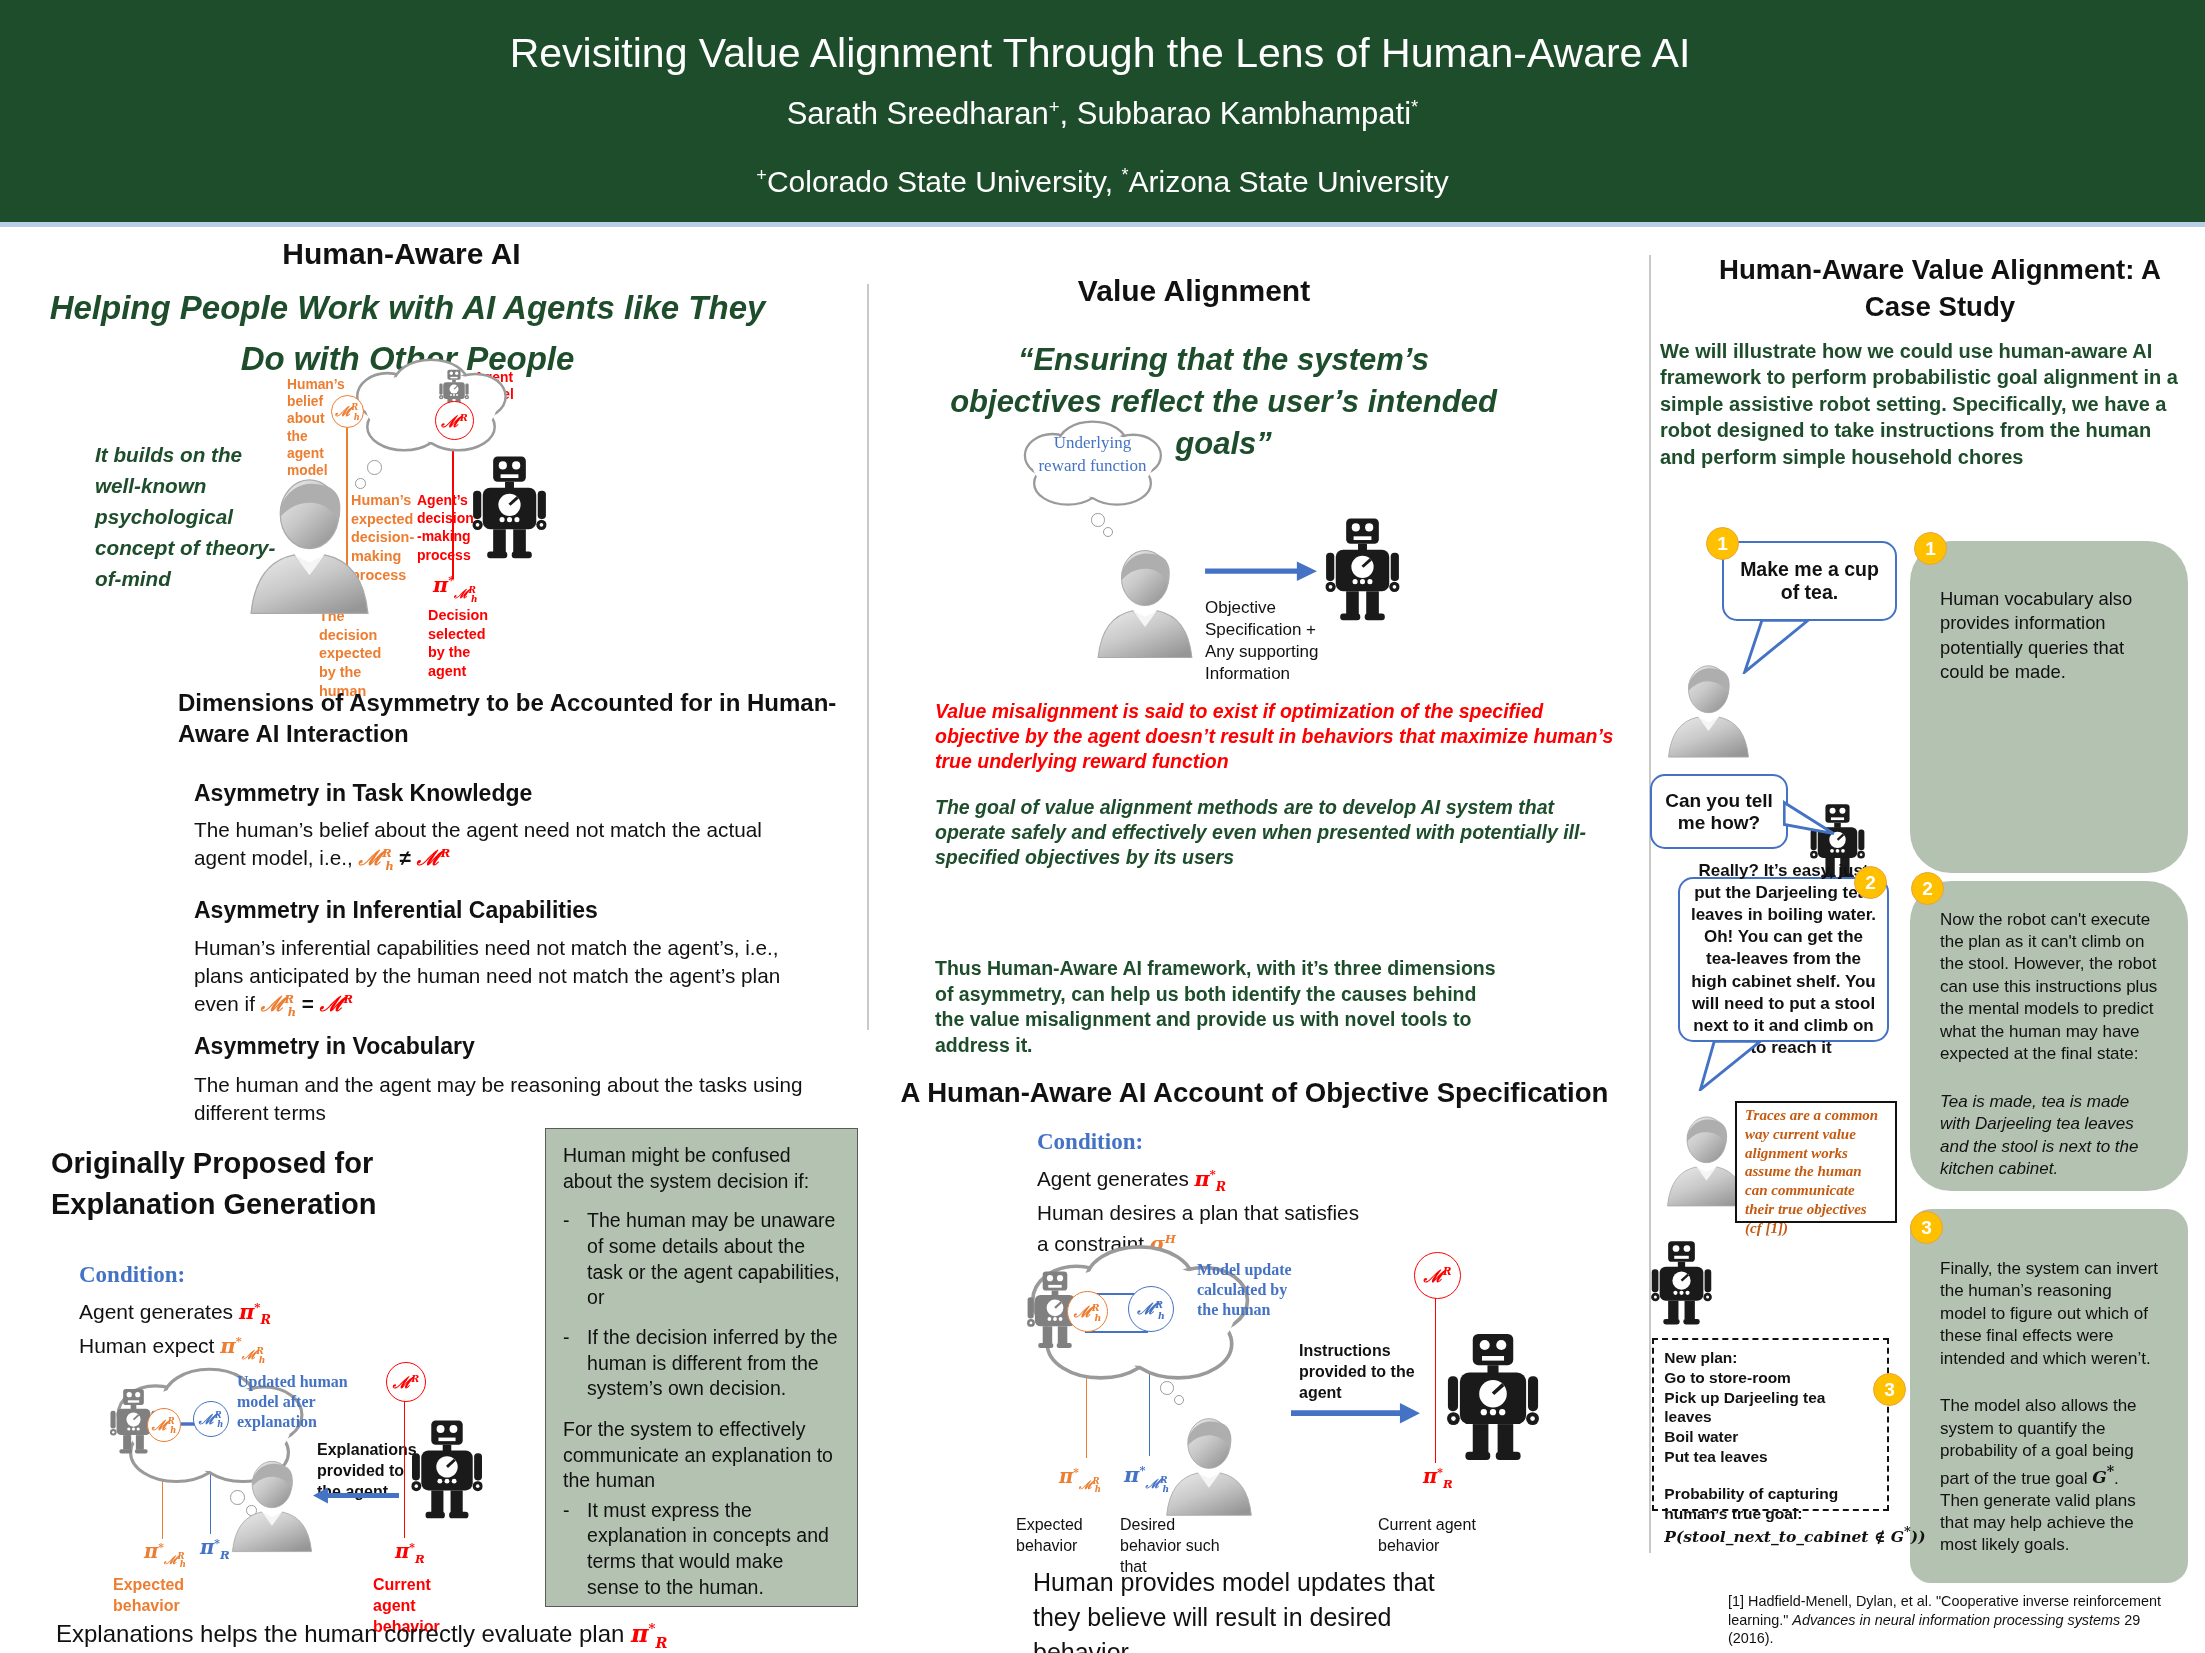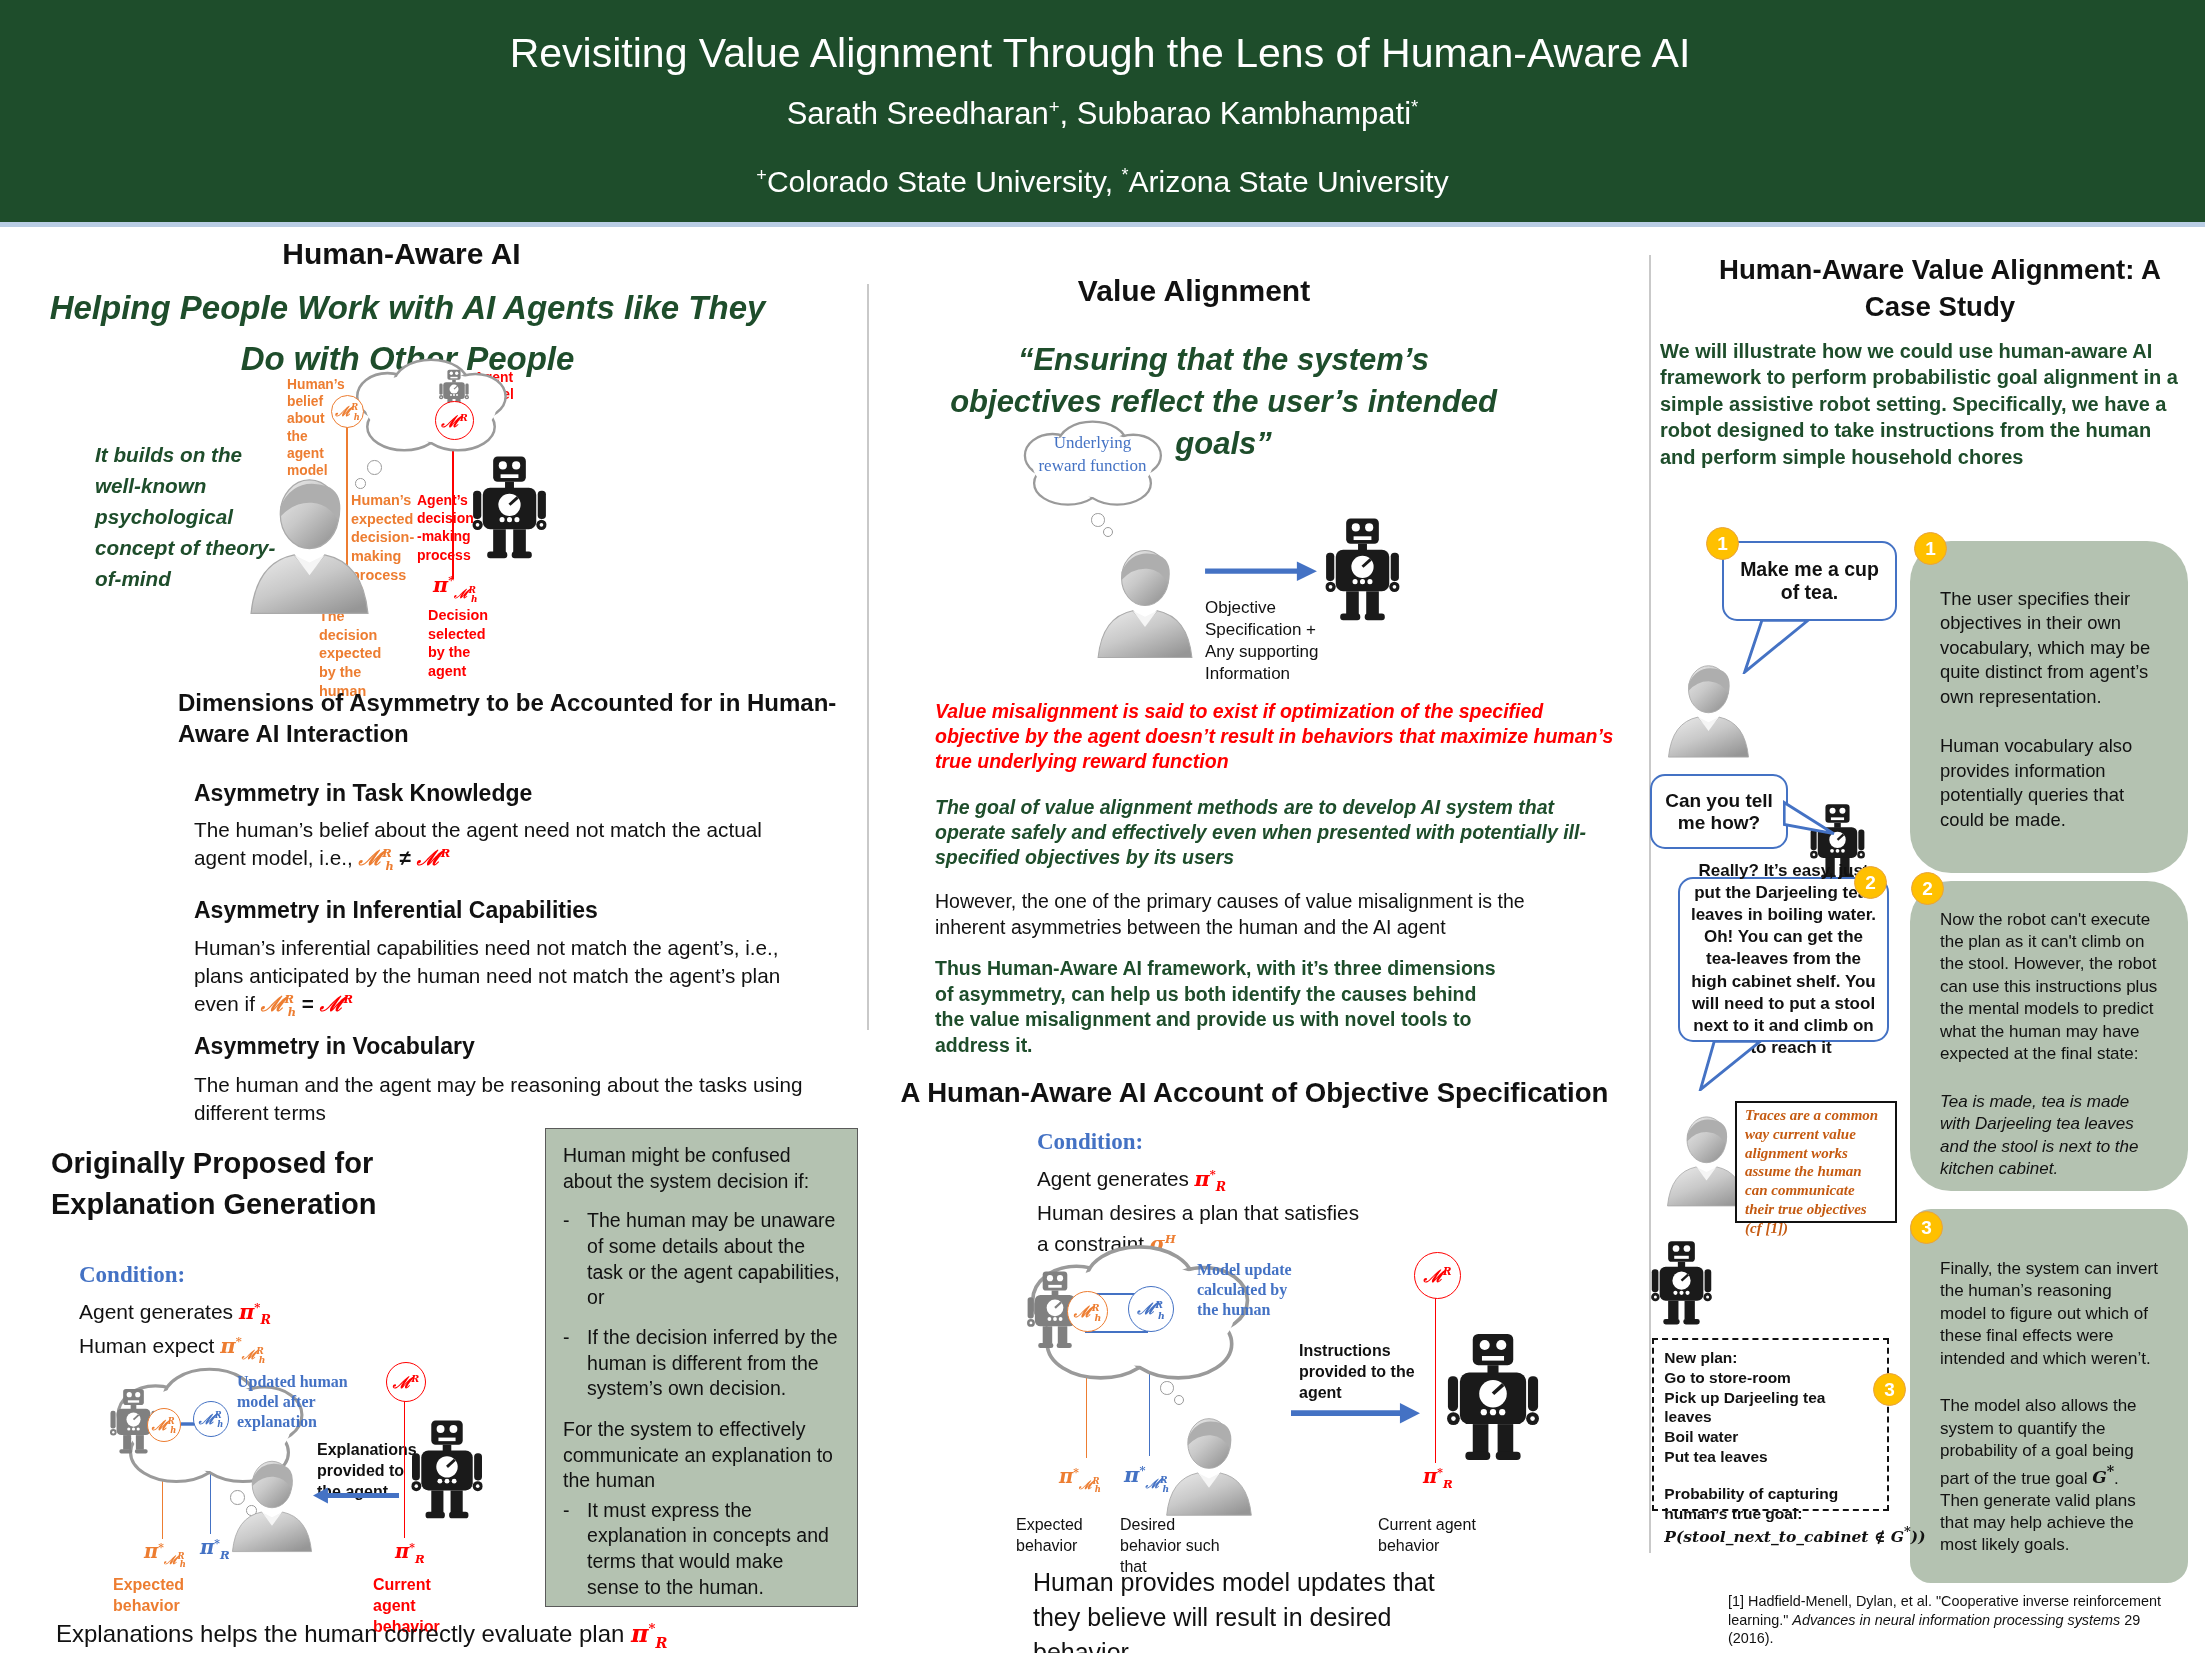--- a/index.html
+++ b/index.html
@@ -251,21 +251,20 @@
     <line x1="0" y1="23" x2="162" y2="23" stroke="#4472C4" stroke-width="9"></line>
       <polygon points="160,6 195,23 160,40" fill="#4472C4"></polygon>
   </svg>
   <div class="abs" style="left:1205px;top:597px;width:138px;font-size:17px;line-height:1.3;">Objective Specification + Any supporting Information</div>
   <svg class="icon" style="left:1325px;top:517px;width:75px;height:104px;color:#1a1a1a;" viewBox="0 0 130 182" width="75" height="104">
       <use href="#sym-robot"></use>
     </svg>
 
   <div class="abs b i red" style="left:935px;top:699px;width:683px;font-size:19.5px;line-height:1.28;">Value misalignment is said to exist if optimization of the specified objective by the agent doesn’t result in behaviors that maximize human’s true underlying reward function</div>
   <div class="abs b i green" style="left:935px;top:795px;width:666px;font-size:19.5px;line-height:1.28;">The goal of value alignment methods are to develop AI system that operate safely and effectively even when presented with potentially ill-specified objectives by its users</div>
-  <div class="abs" style="left:935px;top:889px;width:597px;font-size:19.5px;line-height:1.32;">However, the one of the primary causes of value misalignment is the inherent asymmetries between the human and the AI agent</div>
   <div class="abs b green" style="left:935px;top:956px;width:568px;font-size:19.5px;line-height:1.32;">Thus Human-Aware AI framework, with it’s three dimensions of asymmetry, can help us both identify the causes behind the value misalignment and provide us with novel tools to address it.</div>
   <div class="abs ctr b" style="left:861px;top:1077px;width:787px;font-size:27.6px;">A Human-Aware AI Account of Objective Specification</div>
 
   <div class="abs b blue" style="left:1037px;top:1129px;font-size:23px;">Condition:</div>
   <div class="abs" style="left:1037px;top:1163px;width:333px;font-size:20.7px;line-height:1.5;">
     <span>Agent generates </span><span class="pi red"><span>π</span><sup>*</sup><sub style="font-size:60%">R</sub></span><br>
     <span>Human desires a plan that satisfies a constraint </span><span class="pi orange"><span>σ</span><sup>H</sup></span>
   </div>
 
   <svg class="icon" style="left:999px;top:1237px;width:281px;height:158px;" viewBox="0 0 490 275" width="281" height="158">
@@ -320,21 +319,20 @@
 
   <div class="badge" style="left:1706px;top:527px;">1</div>
   <div class="bubble" style="left:1722px;top:541px;width:175px;height:80px;font-size:19.5px;">Make me a cup of tea.</div>
   <svg class="deco" style="left:1740px;top:619px;width:75px;height:55px;" viewBox="0 0 130 95">
     <polygon points="8,92 38,2 118,2" fill="#fff" stroke="#4472C4" stroke-width="5"></polygon>
   </svg>
   <svg class="icon" style="left:1665px;top:642px;width:87px;height:138px;" viewBox="0 0 152 240" width="87" height="138">
       <use href="#sym-human"></use>
     </svg>
   <div class="gbox rbox" style="left:1910px;top:541px;width:278px;height:332px;padding:46px 29px 0 30px;font-size:18.4px;line-height:1.33;">
-    <div class="gp">The user specifies their objectives in their own vocabulary, which may be quite distinct from agent’s own representation.</div>
     <div class="gp">Human vocabulary also provides information potentially queries that could be made.</div>
   </div>
   <div class="badge" style="left:1914px;top:532px;">1</div>
 
   <div class="bubble" style="left:1650px;top:774px;width:138px;height:75px;font-size:19px;">Can you tell me how?</div>
   <svg class="deco" style="left:1783px;top:799px;width:52px;height:37px;" viewBox="0 0 90 64">
     <polygon points="88,60 2,6 2,44" fill="#fff" stroke="#4472C4" stroke-width="5"></polygon>
   </svg>
   <svg class="icon" style="left:1810px;top:803px;width:55px;height:77px;color:#1a1a1a;" viewBox="0 0 96 134" width="55" height="77">
       <use href="#sym-robot"></use>

